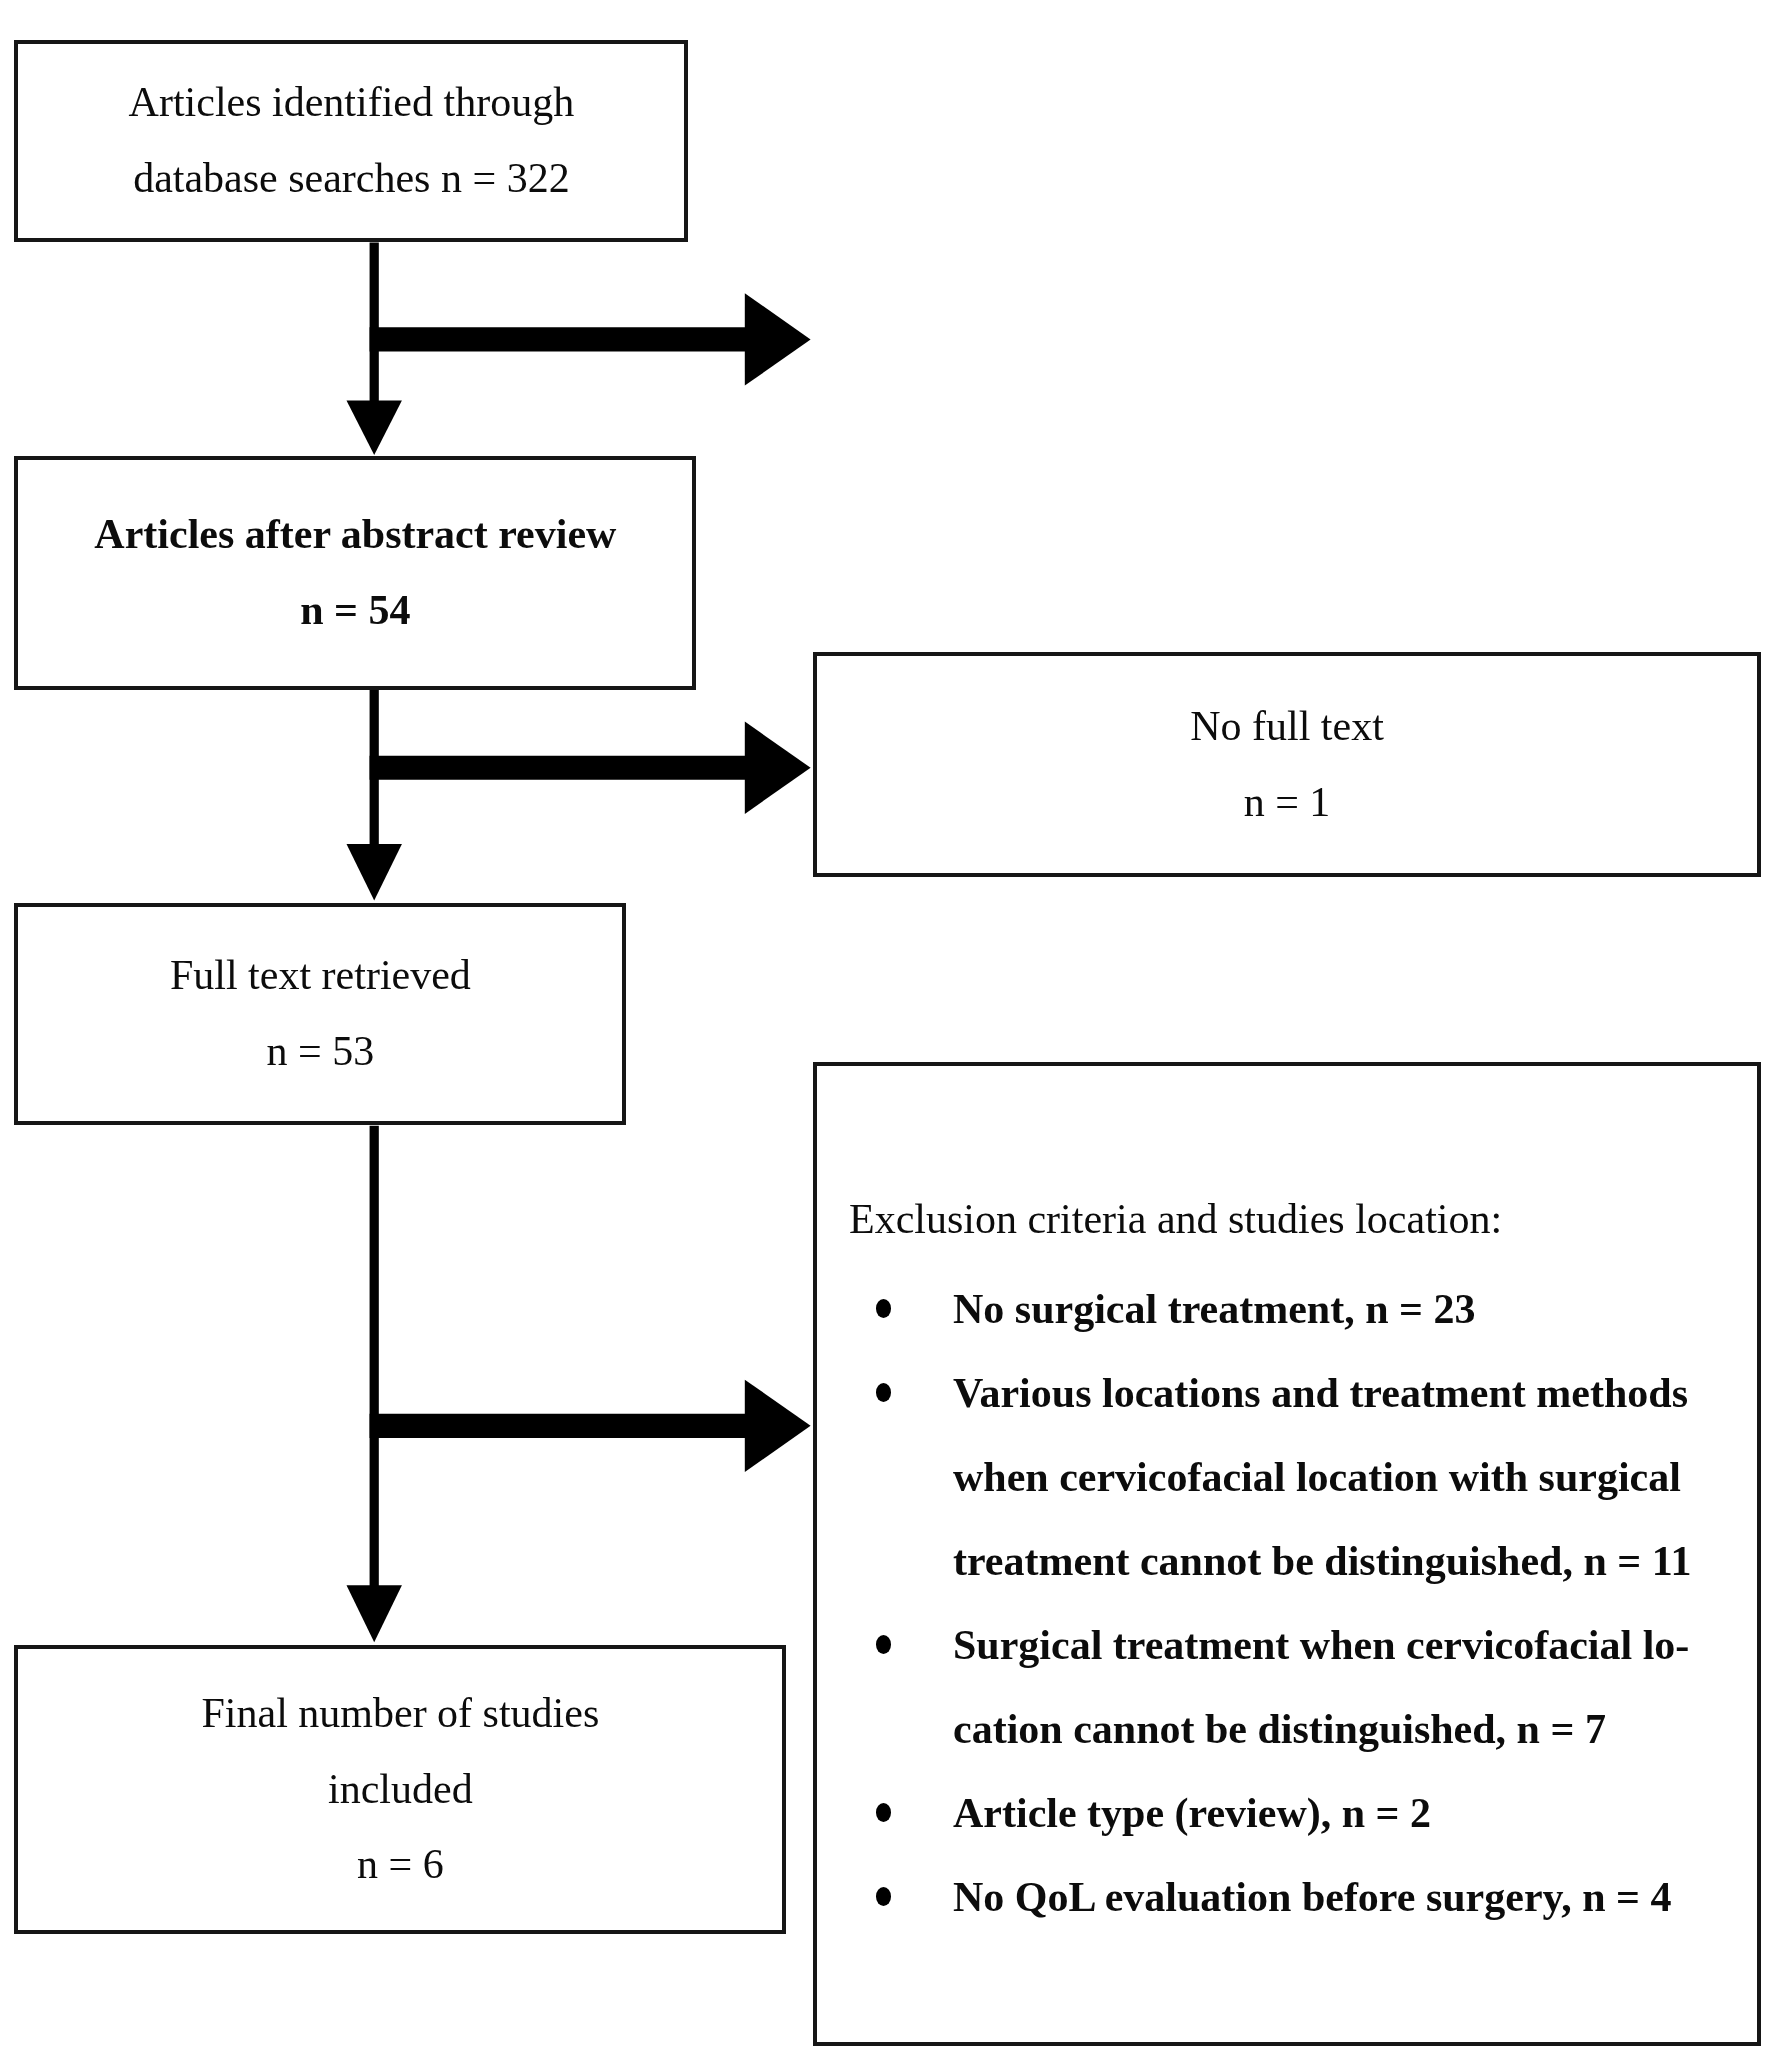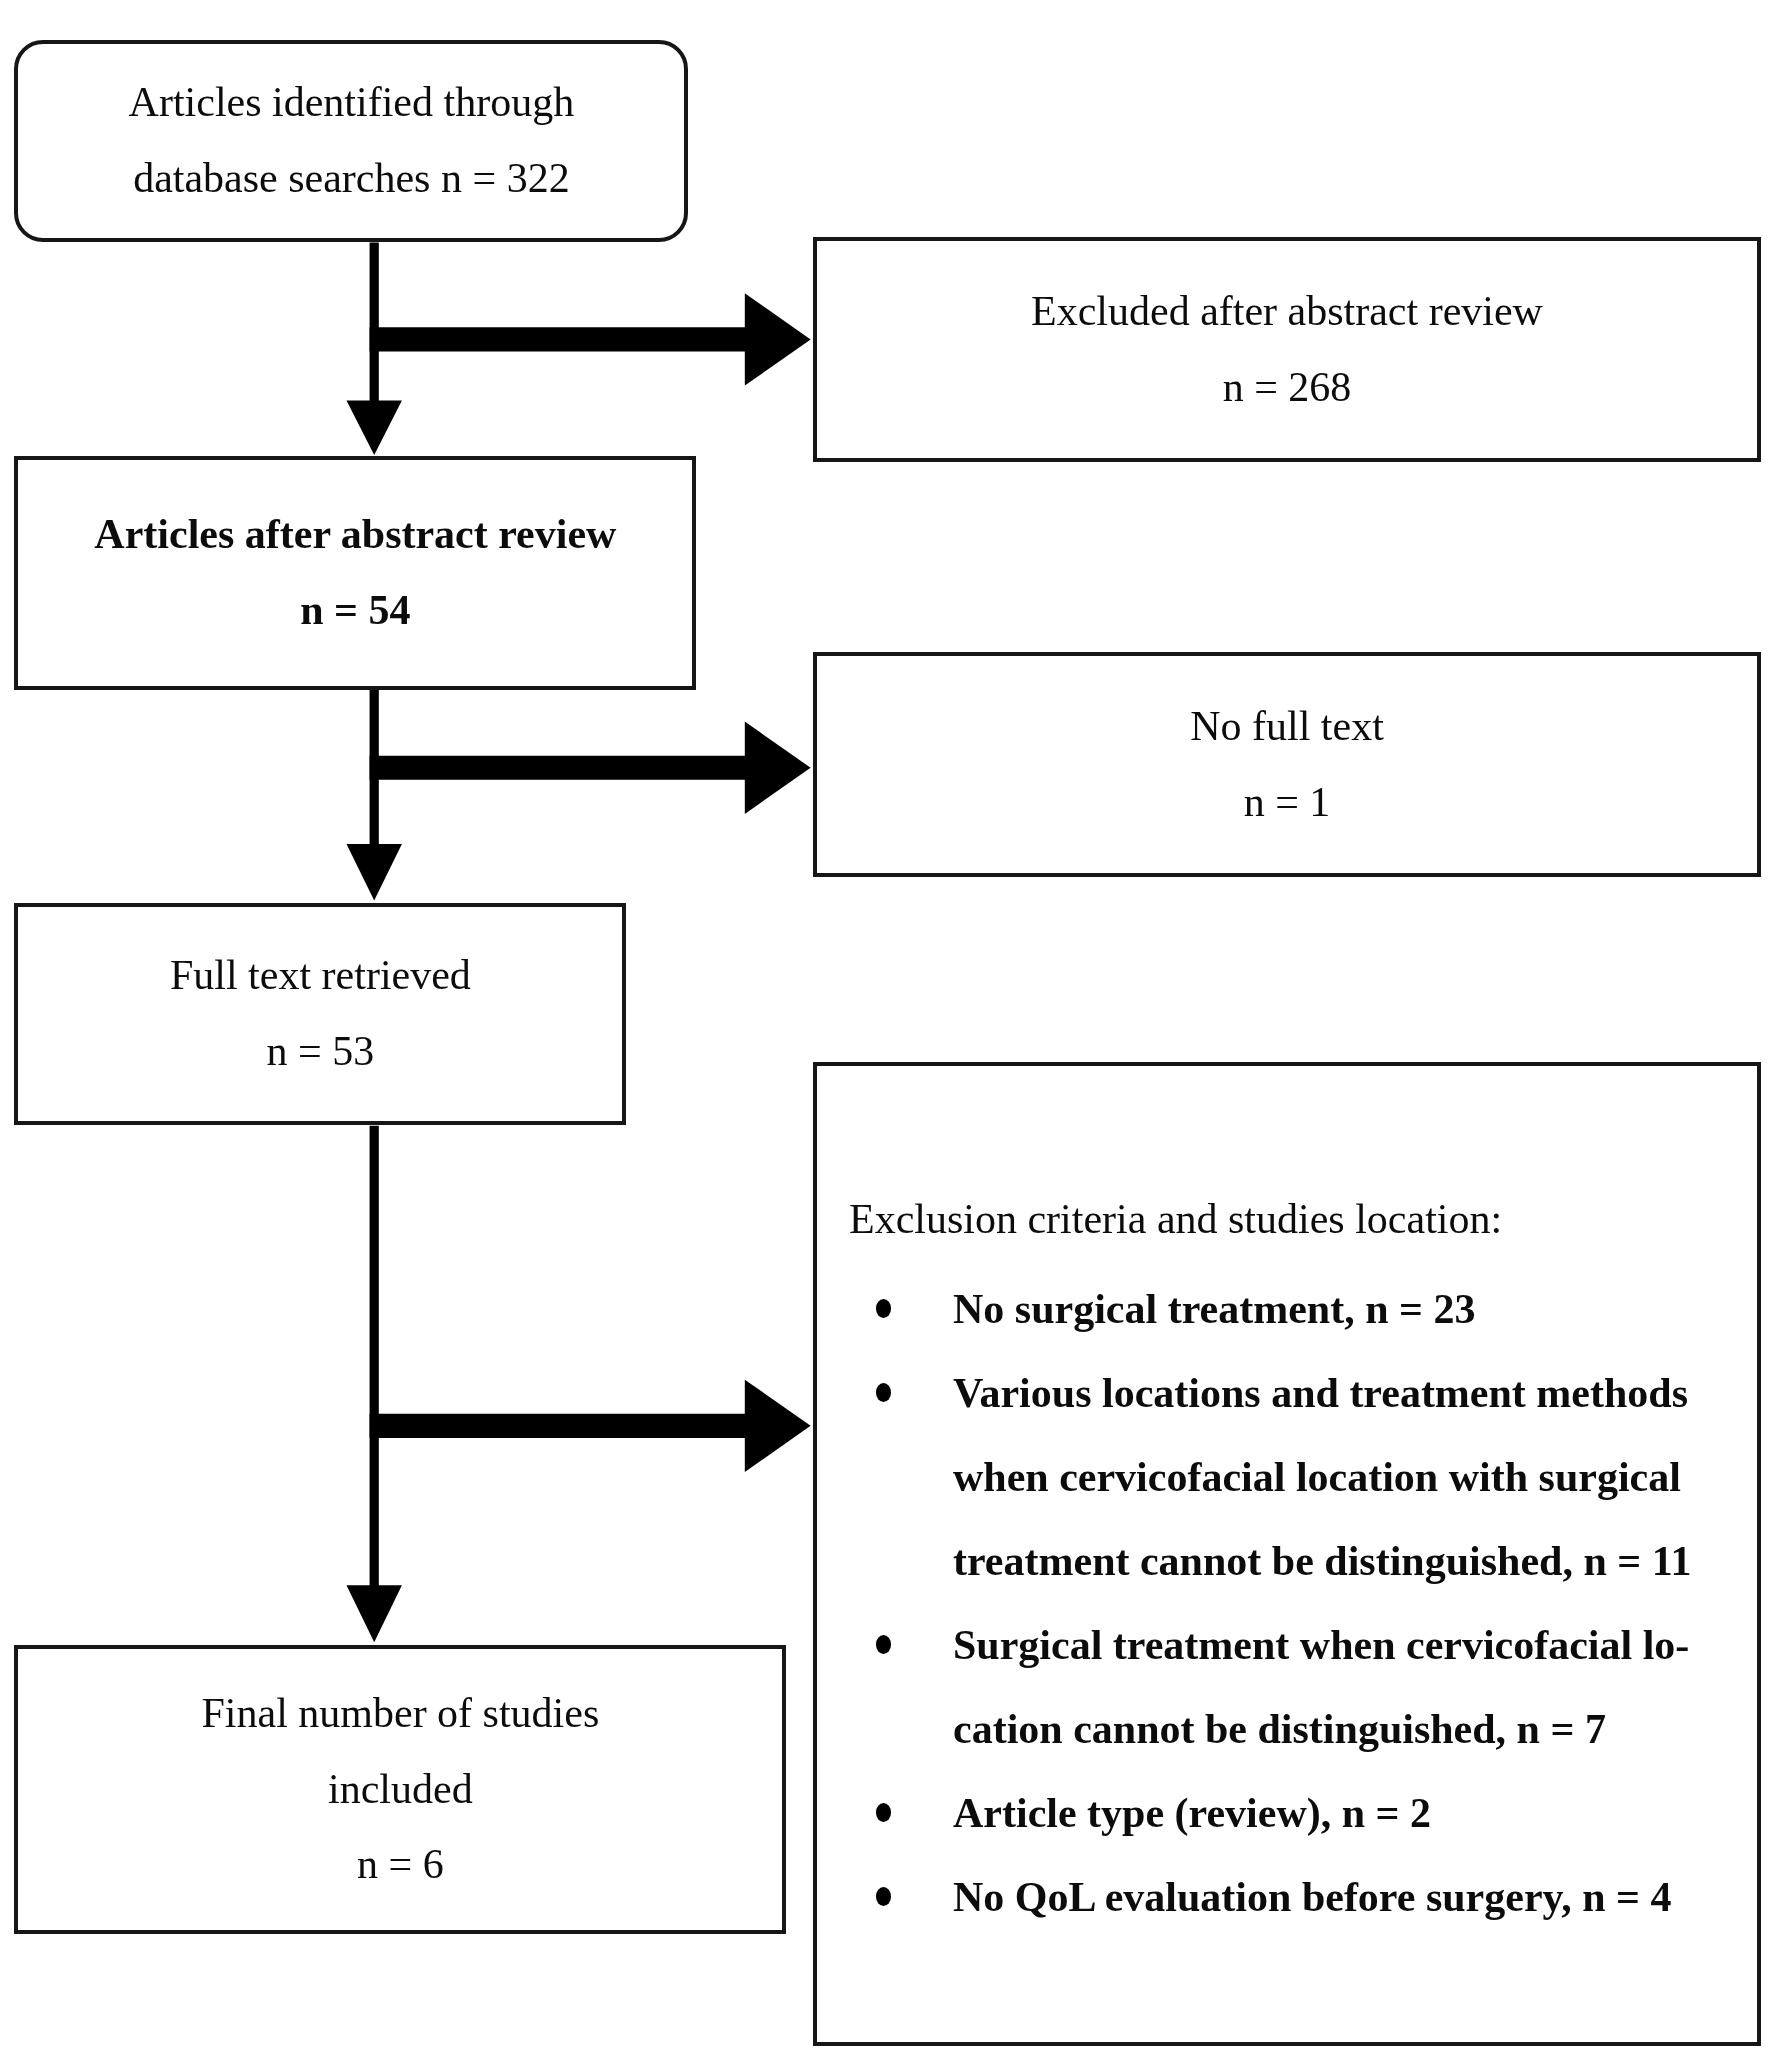--- a/index.html
+++ b/index.html
@@ -25,21 +25,21 @@
     align-items: center;
     justify-content: center;
   }
   .box-text {
     font-size: 42px;
     line-height: 1.8;
     text-align: center;
     white-space: pre-line;
   }
   
-  .b-identified     { left: 14.4px;   top: 40px;   width: 674px; height: 202px; border-radius: 29px; }
+  .b-identified     { left: 14.4px;   top: 40px;   width: 674px; height: 202px; }
   .b-after-abstract { left: 14.4px;   top: 456px;  width: 682px; height: 234px; font-weight: bold; }
   .b-fulltext       { left: 14.4px;   top: 903px; width: 612px; height: 222px; }
   .b-final          { left: 14.4px;   top: 1645px; width: 772px; height: 289px; }
   
   .b-excluded   { left: 813px; top: 237px;  width: 948px; height: 225px; }
   .b-nofulltext { left: 813px; top: 652px; width: 948px; height: 225px; }
   .b-exclusion  {
     left: 813px; top: 1062px; width: 948px; height: 984px;
     flex-direction: column;
     align-items: stretch;
@@ -129,24 +129,20 @@
     <div class="box-text">Full text retrieved
 n = 53</div>
   </div>
 
   <div class="box b-final">
     <div class="box-text">Final number of studies
 included
 n = 6</div>
   </div>
 
-  <div class="box b-excluded">
-    <div class="box-text">Excluded after abstract review
-n = 268</div>
-  </div>
 
   <div class="box b-nofulltext">
     <div class="box-text">No full text
 n = 1</div>
   </div>
 
   <div class="box b-exclusion">
     <div class="exclusion-heading">Exclusion criteria and studies location:</div>
     <ul class="exclusion-list">
       <li>No surgical treatment, n = 23</li>

